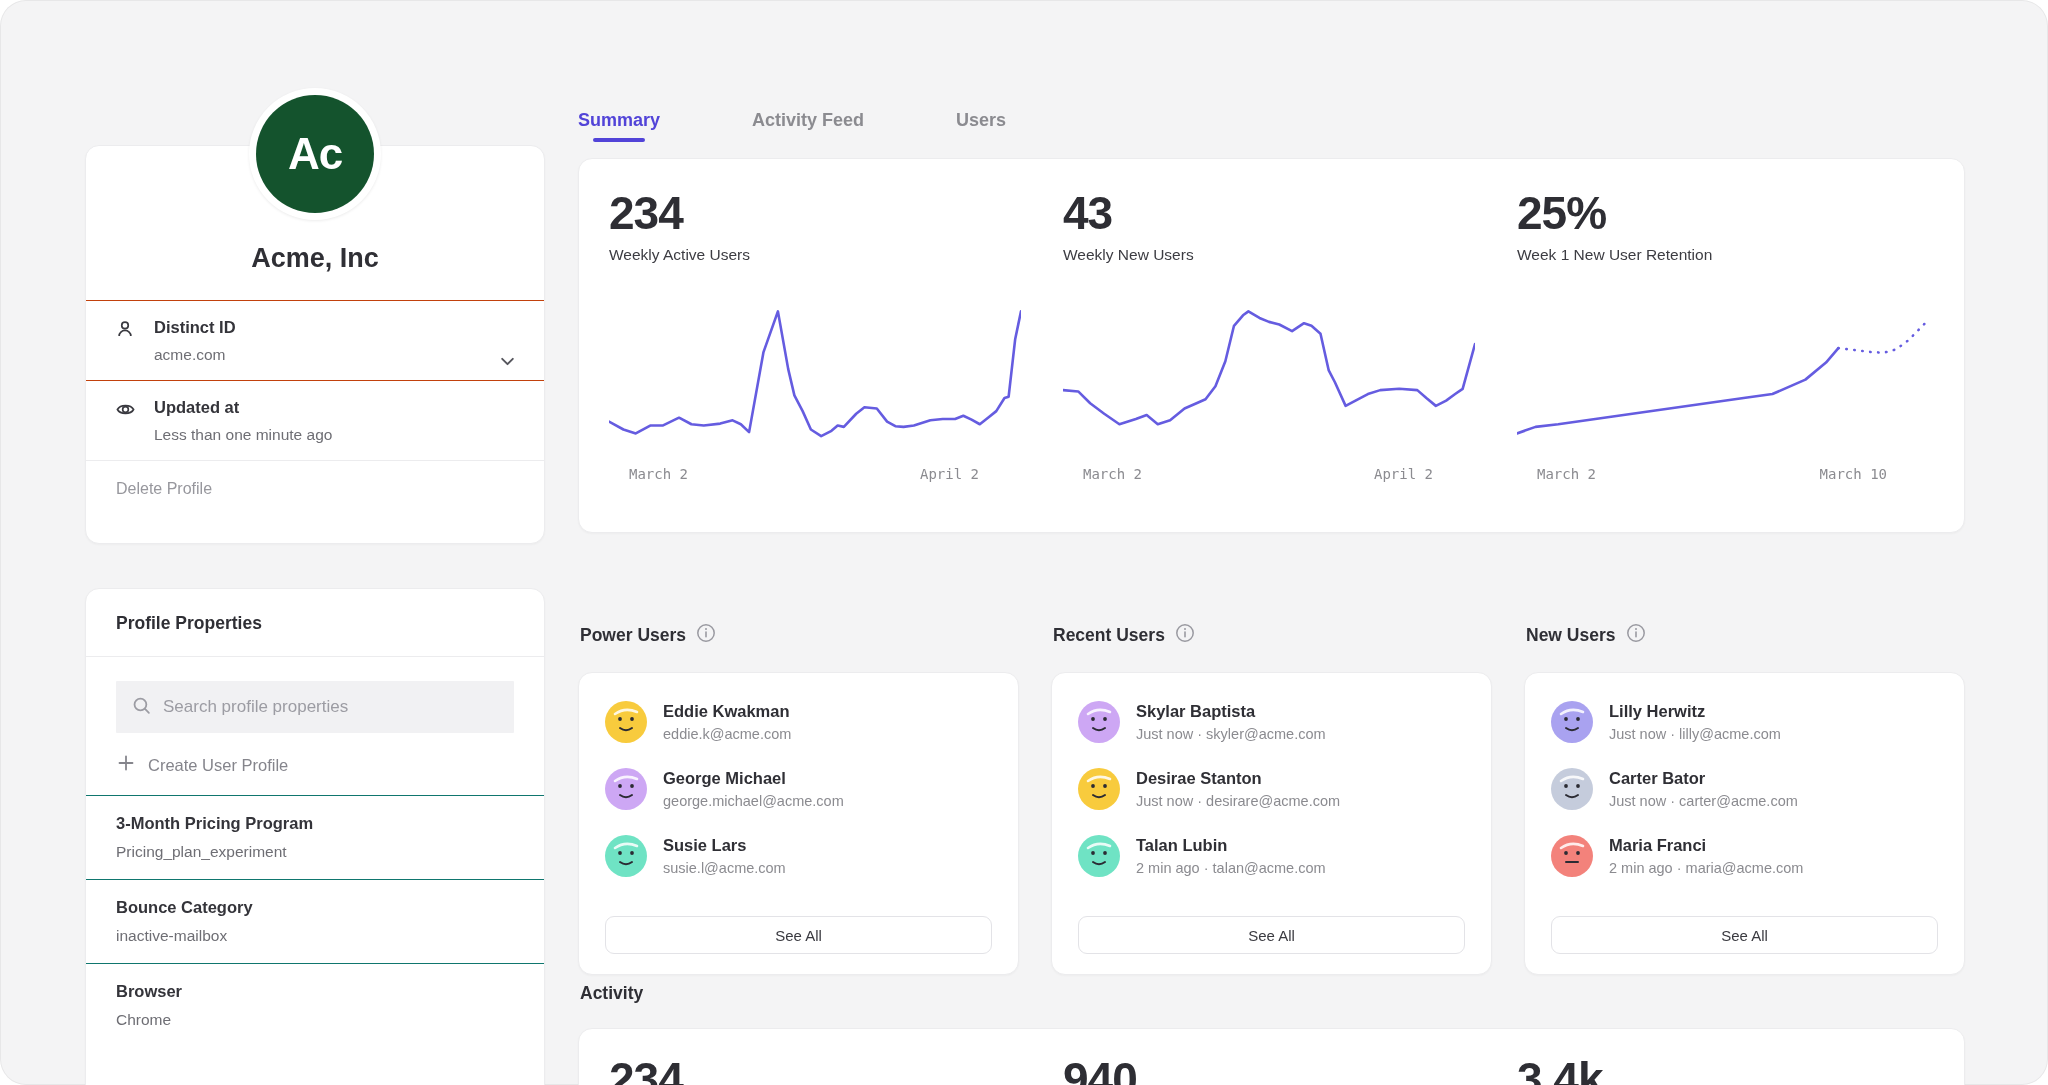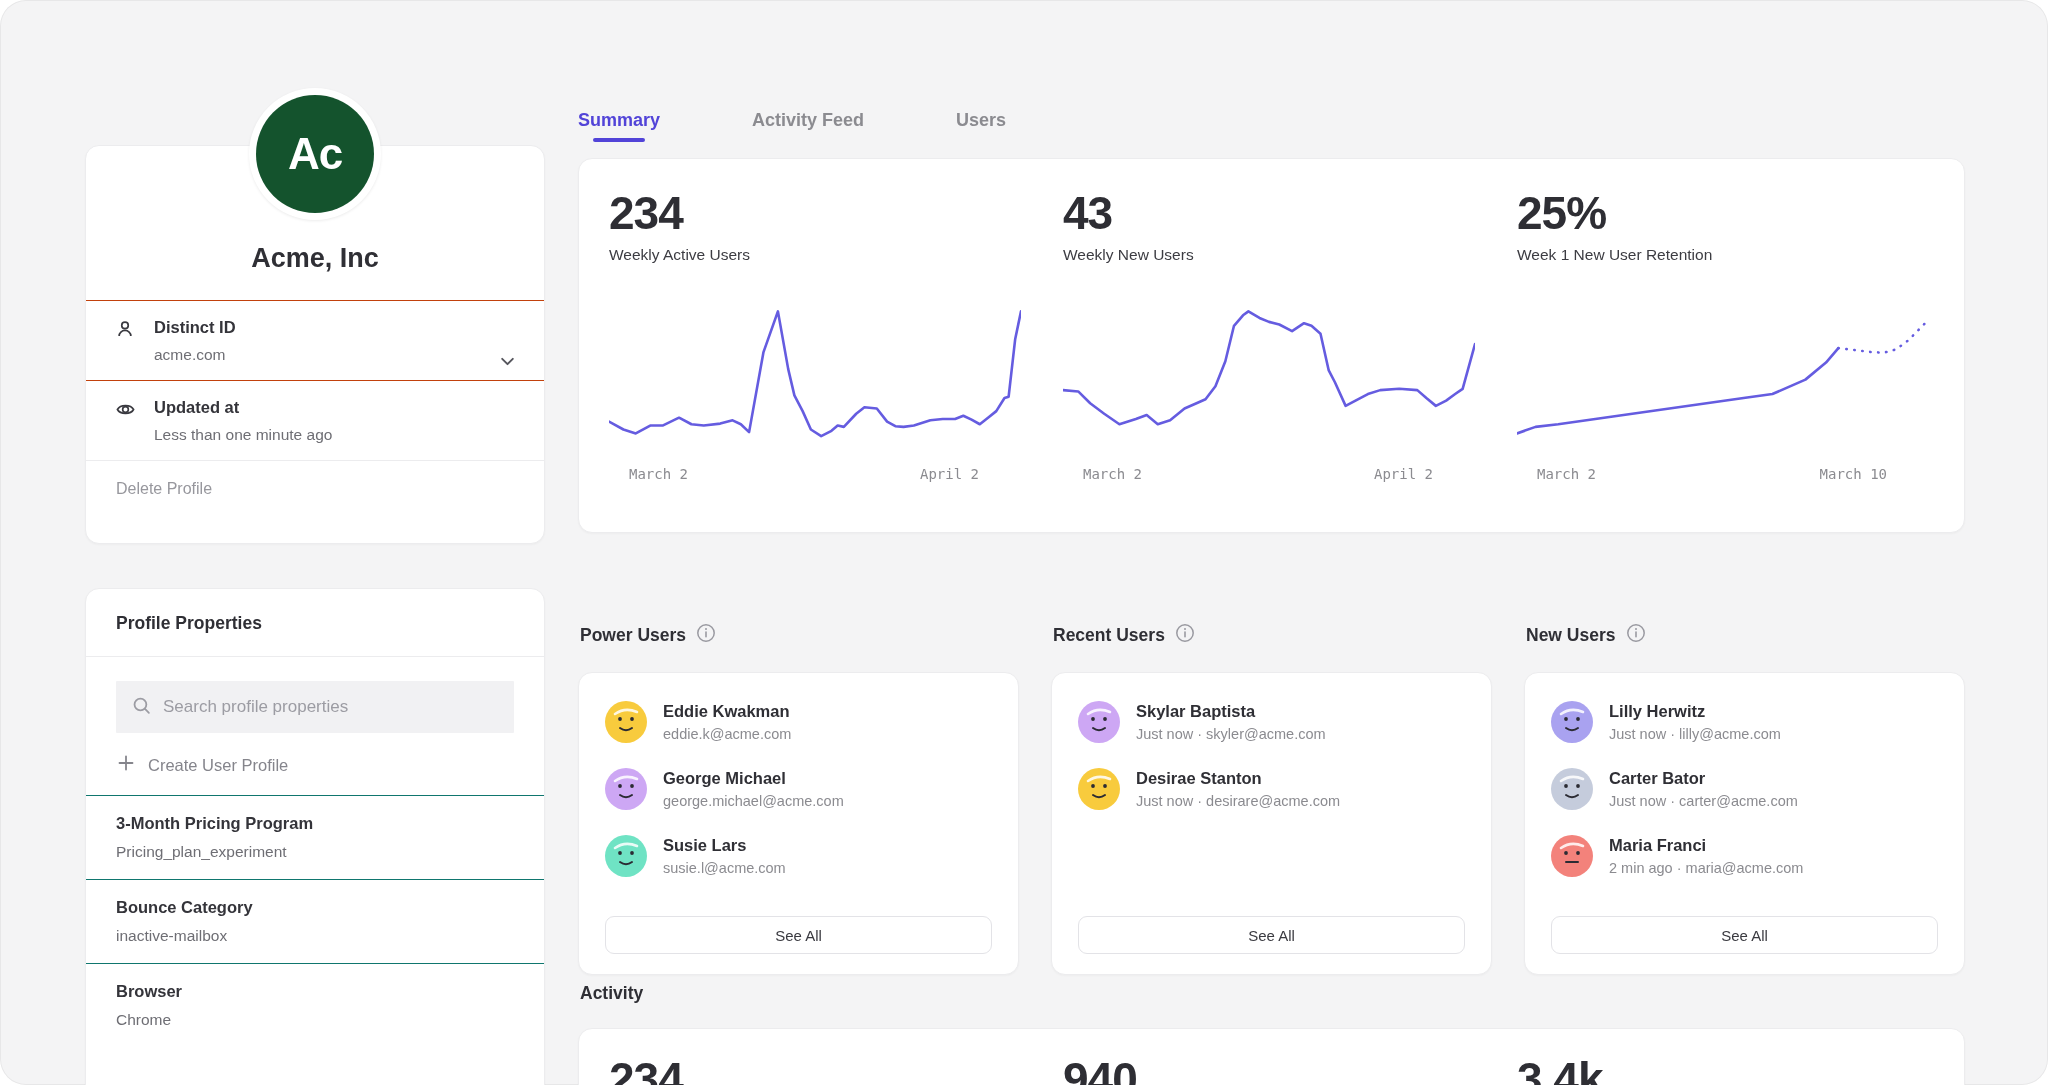--- a/index.html
+++ b/index.html
@@ -312,20 +312,34 @@
                   <circle cx="15" cy="18" r="1.9" fill="#2b2b33"></circle>
                   <circle cx="27" cy="18" r="1.9" fill="#2b2b33"></circle>
                   <path d="M15 27 Q21 31.5 27 27" stroke="#2b2b33" stroke-width="2" fill="none" stroke-linecap="round"></path>
                 </svg>
             </span>
             <span>
               <div class="uname">Desirae Stanton</div>
               <div class="udetail">Just now · desirare@acme.com</div>
             </span>
           </div>
+          <div class="urow">
+            <span class="uavatar" style="background: rgb(111, 227, 196);">
+              <svg viewBox="0 0 42 42">
+                  <path d="M10 13 Q20 6 32 11" stroke="rgba(255,255,255,.85)" stroke-width="2.6" fill="none" stroke-linecap="round"></path>
+                  <circle cx="15" cy="18" r="1.9" fill="#2b2b33"></circle>
+                  <circle cx="27" cy="18" r="1.9" fill="#2b2b33"></circle>
+                  <path d="M15 27 Q21 31.5 27 27" stroke="#2b2b33" stroke-width="2" fill="none" stroke-linecap="round"></path>
+                </svg>
+            </span>
+            <span>
+              <div class="uname">Talan Lubin</div>
+              <div class="udetail">2 min ago · talan@acme.com</div>
+            </span>
+          </div>
           <button class="seeall">See All</button>
         </div>
       </div>
 
       <div>
         <div class="usec-head">
           <span class="usec-title">New Users</span>
           <span class="icon-gray">
             <svg width="20" height="20" viewBox="0 0 20 20" fill="none">
                 <circle cx="10" cy="10" r="8.2" stroke="#9a9aa1" stroke-width="1.5"></circle>

